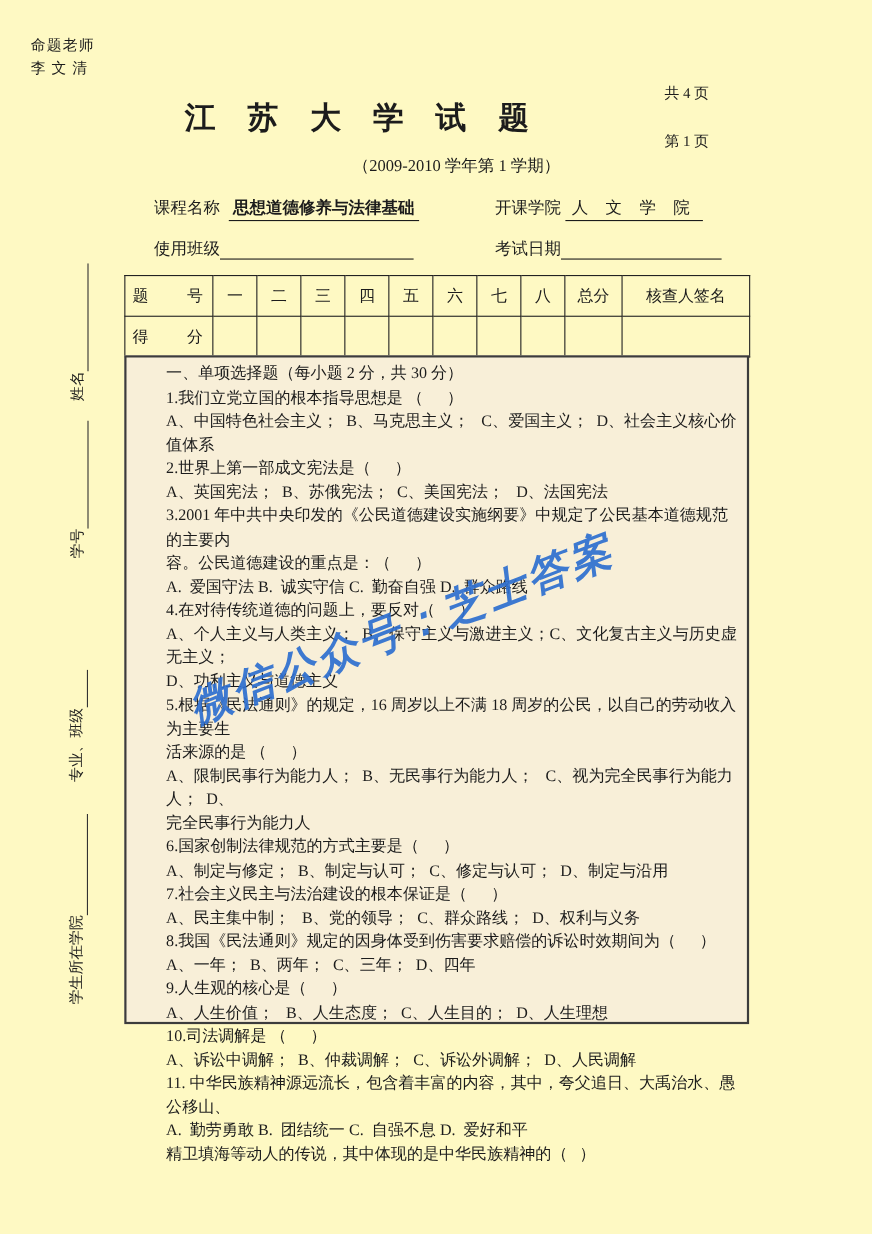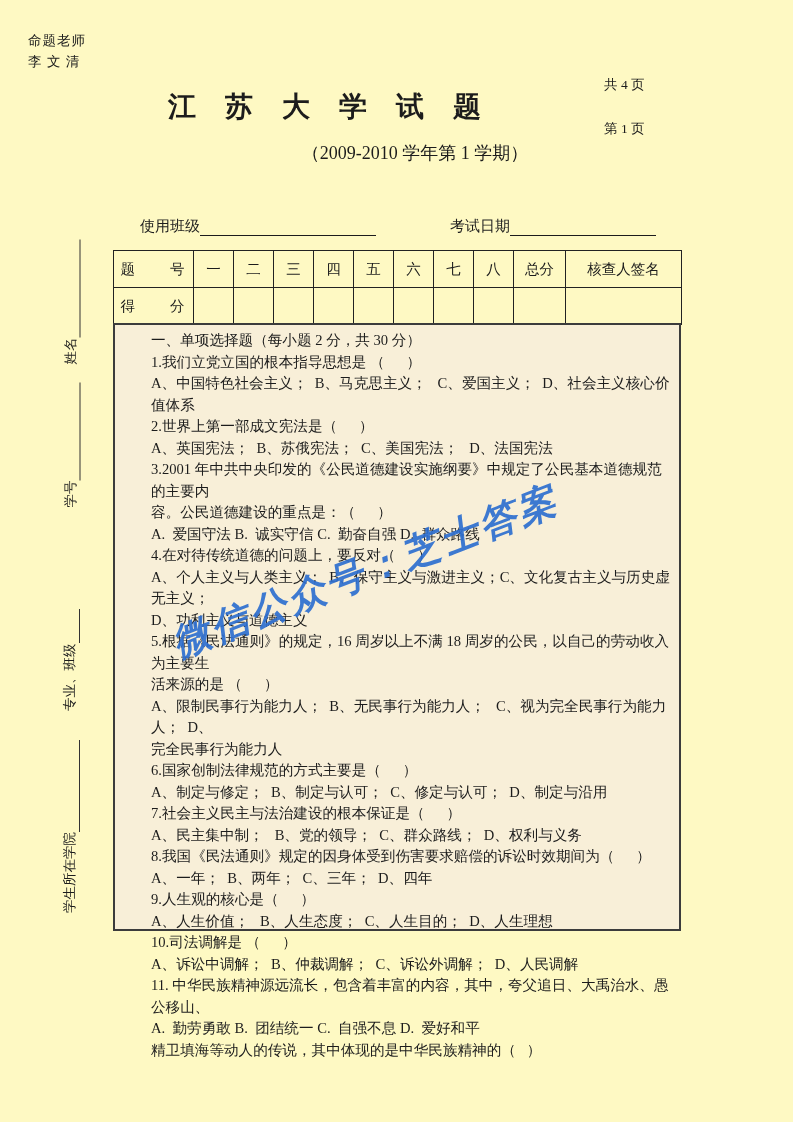--- a/index.html
+++ b/index.html
@@ -11,21 +11,21 @@
     font-family: "Liberation Serif", "DejaVu Serif", serif;
     color: #1c1c1c;
     overflow: hidden;
     margin: 0 auto;
   }
   .examiner { position:absolute; left:28px; top:30px; font-size:13.5px; line-height:21px; letter-spacing:1px; }
   .exam-title { position:absolute; left:150px; top:88px; width:360px; text-align:center;
     font-size:28px; font-weight:bold; letter-spacing:11px; }
   .pages { position:absolute; left:604px; top:76px; font-size:13.5px; }
   .pages .p2 { margin-top:26px; }
-  .semester { position:absolute; left:290px; top:141px; width:250px; text-align:center; font-size:18px; }
+  .semester { position:absolute; left:290px; top:141px; width:250px; text-align:center; font-size:15px; }
 
   .course-row { position:absolute; left:140px; top:180px; width:540px; font-size:15px; }
   .class-row  { position:absolute; left:140px; top:217px; width:540px; font-size:15px; }
   .fld-label { display:inline-block; }
   .fld-value-course { display:inline-block; font-weight:bold; border-bottom:1.5px solid #1c1c1c; padding:0 4px 1px 4px; margin-left:4px;}
   .fld-value-college { display:inline-block; border-bottom:1.5px solid #1c1c1c; padding:0 6px 1px 6px; letter-spacing:6px; }
   .blankline { display:inline-block; border-bottom:1.5px solid #1c1c1c; height:17px; vertical-align:bottom; }
   .col2 { position:absolute; left:310px; top:0; }
 
   table.score-table {
@@ -77,20 +77,28 @@
 
   <div class="exam-title">江 苏 大 学 试 题</div>
 
   <div class="pages">
     <div>共 4 页</div>
     <div class="p2">第 1 页</div>
   </div>
 
   <div class="semester">（2009-2010 学年第 1 学期）</div>
 
+  <div class="course-row">
+    <span class="fld-label">课程名称</span>
+    <span class="fld-value-course">思想道德修养与法律基础</span>
+    <span class="col2">
+      <span class="fld-label">开课学院</span>
+      <span class="fld-value-college">人 文 学 院</span>
+    </span>
+  </div>
 
   <div class="class-row">
     <span class="fld-label">使用班级</span><span class="blankline" style="width:176px"></span>
     <span class="col2">
       <span class="fld-label">考试日期</span><span class="blankline" style="width:146px"></span>
     </span>
   </div>
 
   <table class="score-table">
     <tbody>

